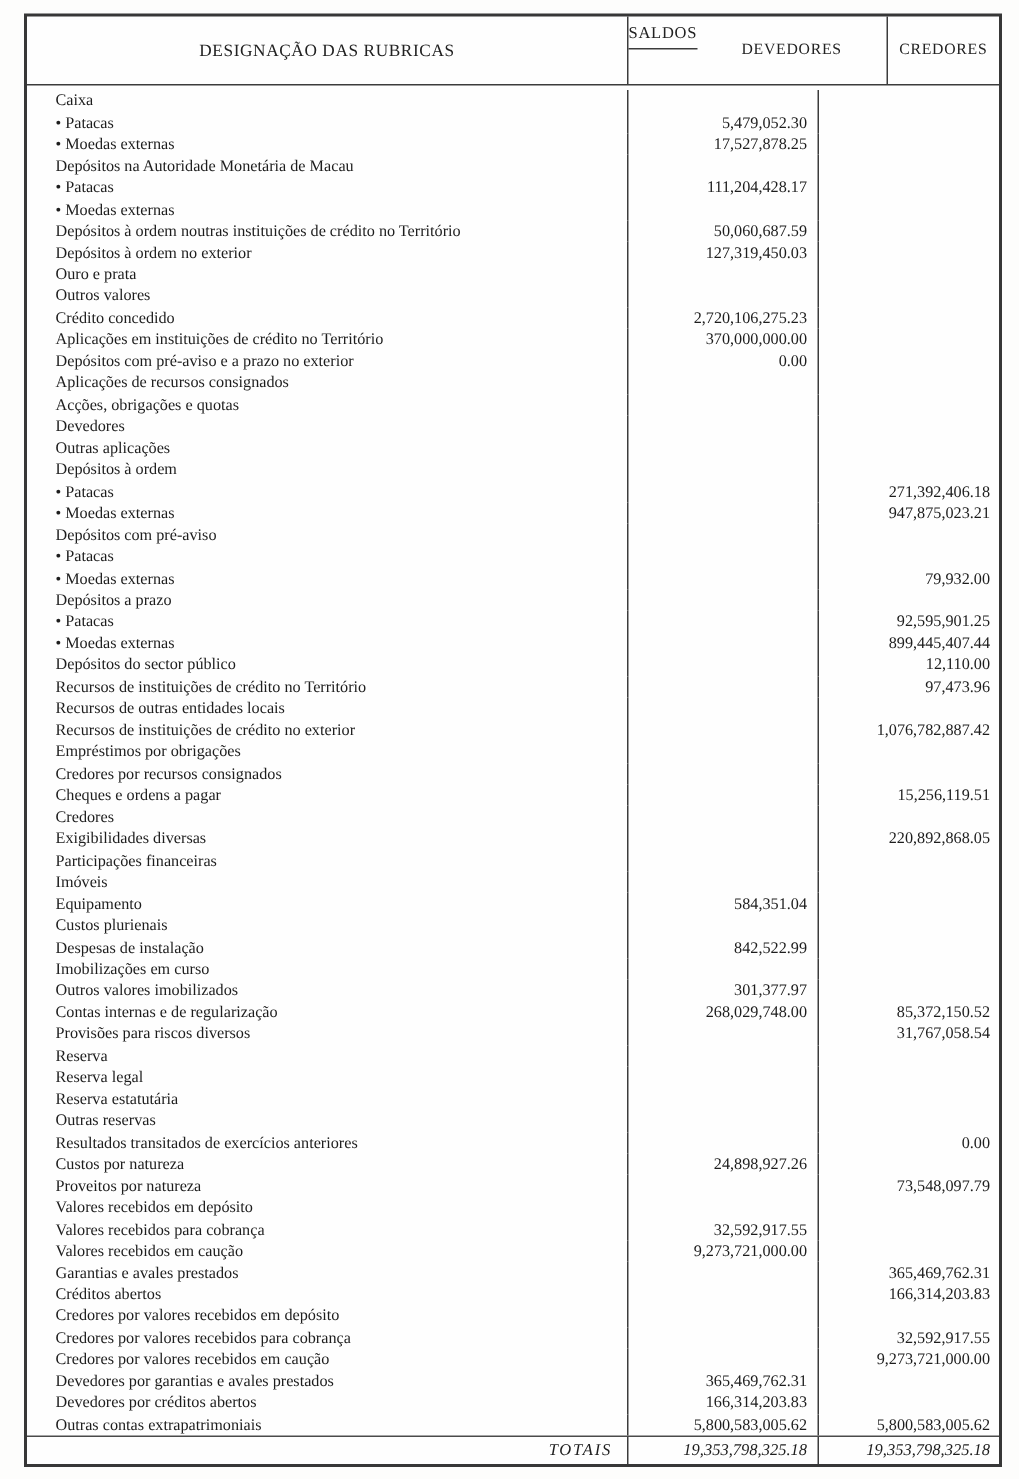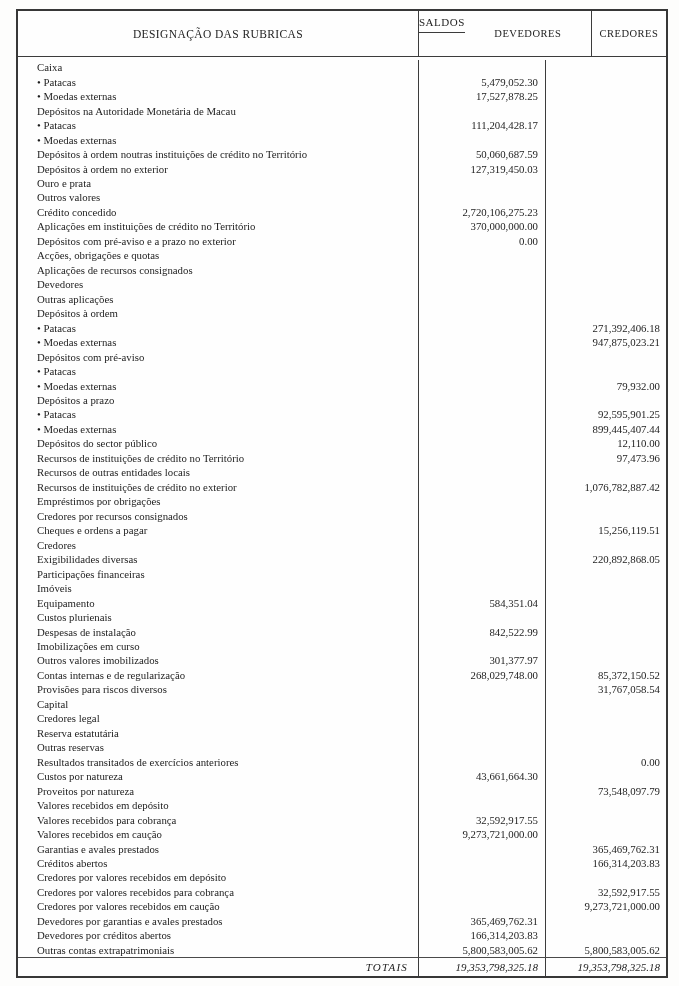--- a/index.html
+++ b/index.html
@@ -214,26 +214,26 @@
         <div class="c-label">Aplicações em instituições de crédito no Território</div>
         <div class="c-dev">370,000,000.00</div>
         <div class="c-cred"></div>
       </div>
       <div class="row">
         <div class="c-label">Depósitos com pré-aviso e a prazo no exterior</div>
         <div class="c-dev">0.00</div>
         <div class="c-cred"></div>
       </div>
       <div class="row">
+        <div class="c-label">Aplicações de recursos consignados</div>
+        <div class="c-dev"></div>
+        <div class="c-cred"></div>
+      </div>
+      <div class="row">
         <div class="c-label">Acções, obrigações e quotas</div>
-        <div class="c-dev"></div>
-        <div class="c-cred"></div>
-      </div>
-      <div class="row">
-        <div class="c-label">Aplicações de recursos consignados</div>
         <div class="c-dev"></div>
         <div class="c-cred"></div>
       </div>
       <div class="row">
         <div class="c-label">Devedores</div>
         <div class="c-dev"></div>
         <div class="c-cred"></div>
       </div>
       <div class="row">
         <div class="c-label">Outras aplicações</div>
@@ -369,47 +369,47 @@
         <div class="c-label">Contas internas e de regularização</div>
         <div class="c-dev">268,029,748.00</div>
         <div class="c-cred">85,372,150.52</div>
       </div>
       <div class="row">
         <div class="c-label">Provisões para riscos diversos</div>
         <div class="c-dev"></div>
         <div class="c-cred">31,767,058.54</div>
       </div>
       <div class="row">
-        <div class="c-label">Capital</div>
-        <div class="c-dev"></div>
-        <div class="c-cred"></div>
-      </div>
-      <div class="row">
-        <div class="c-label">Credores legal</div>
+        <div class="c-label">Reserva</div>
+        <div class="c-dev"></div>
+        <div class="c-cred"></div>
+      </div>
+      <div class="row">
+        <div class="c-label">Reserva legal</div>
         <div class="c-dev"></div>
         <div class="c-cred"></div>
       </div>
       <div class="row">
         <div class="c-label">Reserva estatutária</div>
         <div class="c-dev"></div>
         <div class="c-cred"></div>
       </div>
       <div class="row">
         <div class="c-label">Outras reservas</div>
         <div class="c-dev"></div>
         <div class="c-cred"></div>
       </div>
       <div class="row">
         <div class="c-label">Resultados transitados de exercícios anteriores</div>
         <div class="c-dev"></div>
         <div class="c-cred">0.00</div>
       </div>
       <div class="row">
         <div class="c-label">Custos por natureza</div>
-        <div class="c-dev">43,661,664.30</div>
+        <div class="c-dev">24,898,927.26</div>
         <div class="c-cred"></div>
       </div>
       <div class="row">
         <div class="c-label">Proveitos por natureza</div>
         <div class="c-dev"></div>
         <div class="c-cred">73,548,097.79</div>
       </div>
       <div class="row">
         <div class="c-label">Valores recebidos em depósito</div>
         <div class="c-dev"></div>

